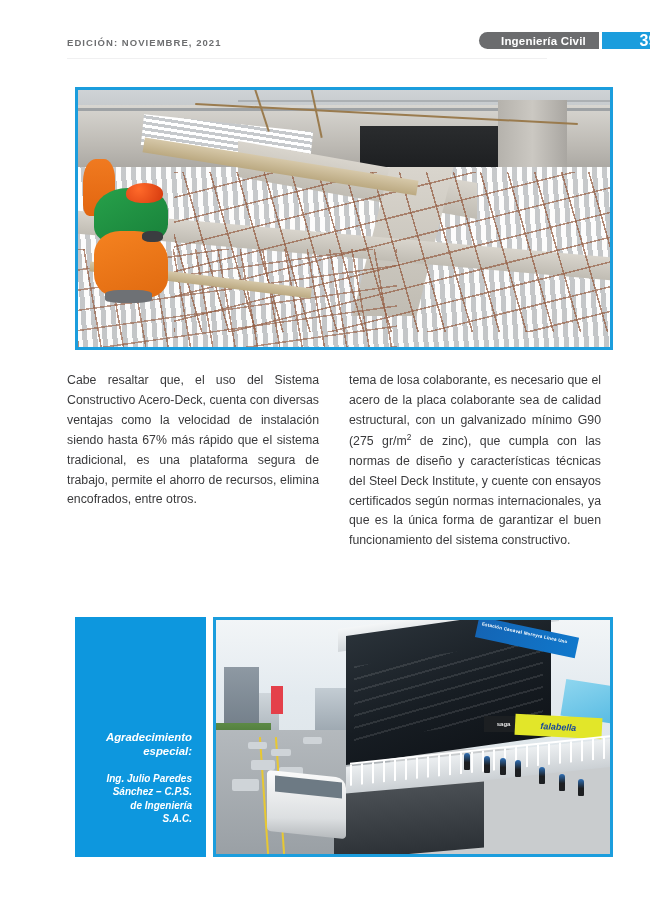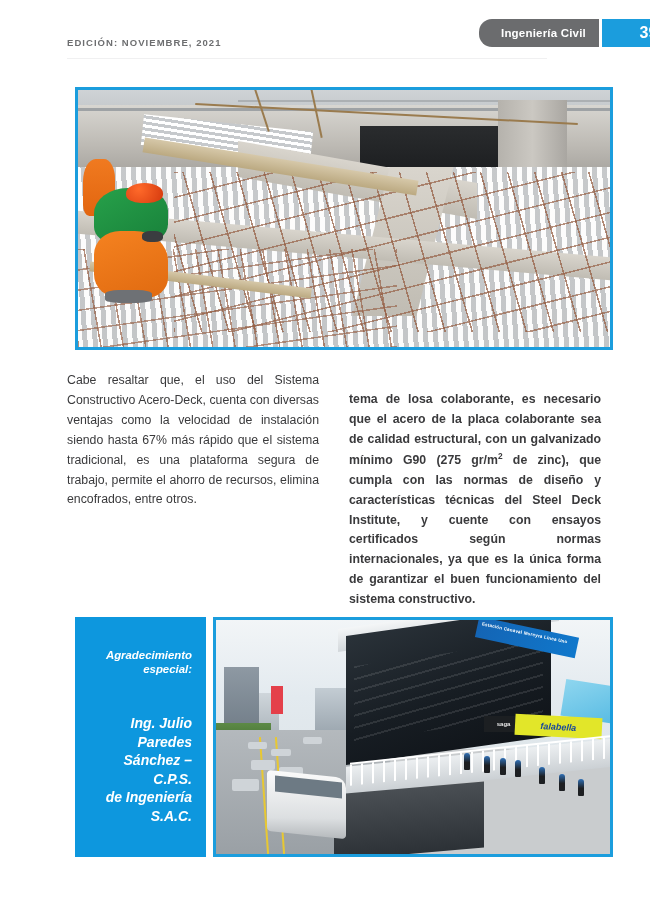--- a/index.html
+++ b/index.html
@@ -29,22 +29,22 @@
     white-space: nowrap;
   }
   .header-rule {
     position: absolute;
     left: 67px; top: 58px;
     width: 480px; height: 1px;
     background: #f0f0f1;
   }
   .badge-wrap {
     position: absolute;
-    right: 0; top: 19px;
-    height: 28px;
+    right: 0; top: 32px;
+    height: 17px;
     display: flex;
     align-items: stretch;
   }
   .badge-pill {
     background: #6b6c6e;
     color: #ffffff;
     border-radius: 13px 0 0 13px;
     padding: 0 13px 0 22px;
     display: flex;
     align-items: center;
@@ -303,53 +303,52 @@
   
   .col {
     position: absolute;
     width: 252px;
     font-size: 12.3px;
     line-height: 1.62;
     color: #3a3a3c;
     text-align: justify;
   }
   #col-left  { left: 67px;  top: 371px; }
-  #col-right { left: 349px; top: 390px; font-weight: bold; }
+  #col-right { left: 349px; top: 371px; }
   .col p { margin: 0 0 11px 0; }
   .col p:last-child { margin-bottom: 0; }
   sup { font-size: 0.68em; vertical-align: super; }
 
   
   .credit-box {
     position: absolute;
     left: 75px; top: 617px;
     width: 131px; height: 240px;
     background: #0d97de;
     display: flex;
     flex-direction: column;
     justify-content: flex-end;
     align-items: flex-end;
     padding: 0 14px 32px 10px;
-    gap: 24px;
   }
   .credit-title {
     color: #ffffff;
     font-style: italic;
     font-weight: bold;
     font-size: 11.4px;
     line-height: 1.3;
     text-align: right;
     margin-bottom: 13px;
     white-space: pre-line;
   }
   .credit-body {
     color: #ffffff;
     font-style: italic;
     font-weight: bold;
-    font-size: 14px;
+    font-size: 10px;
     line-height: 1.32;
     text-align: right;
     white-space: pre-line;
   }
 </style>
 </head>
 <body>
 
 <div class="header">
   <div class="edition-text">EDICIÓN: NOVIEMBRE, 2021</div>

